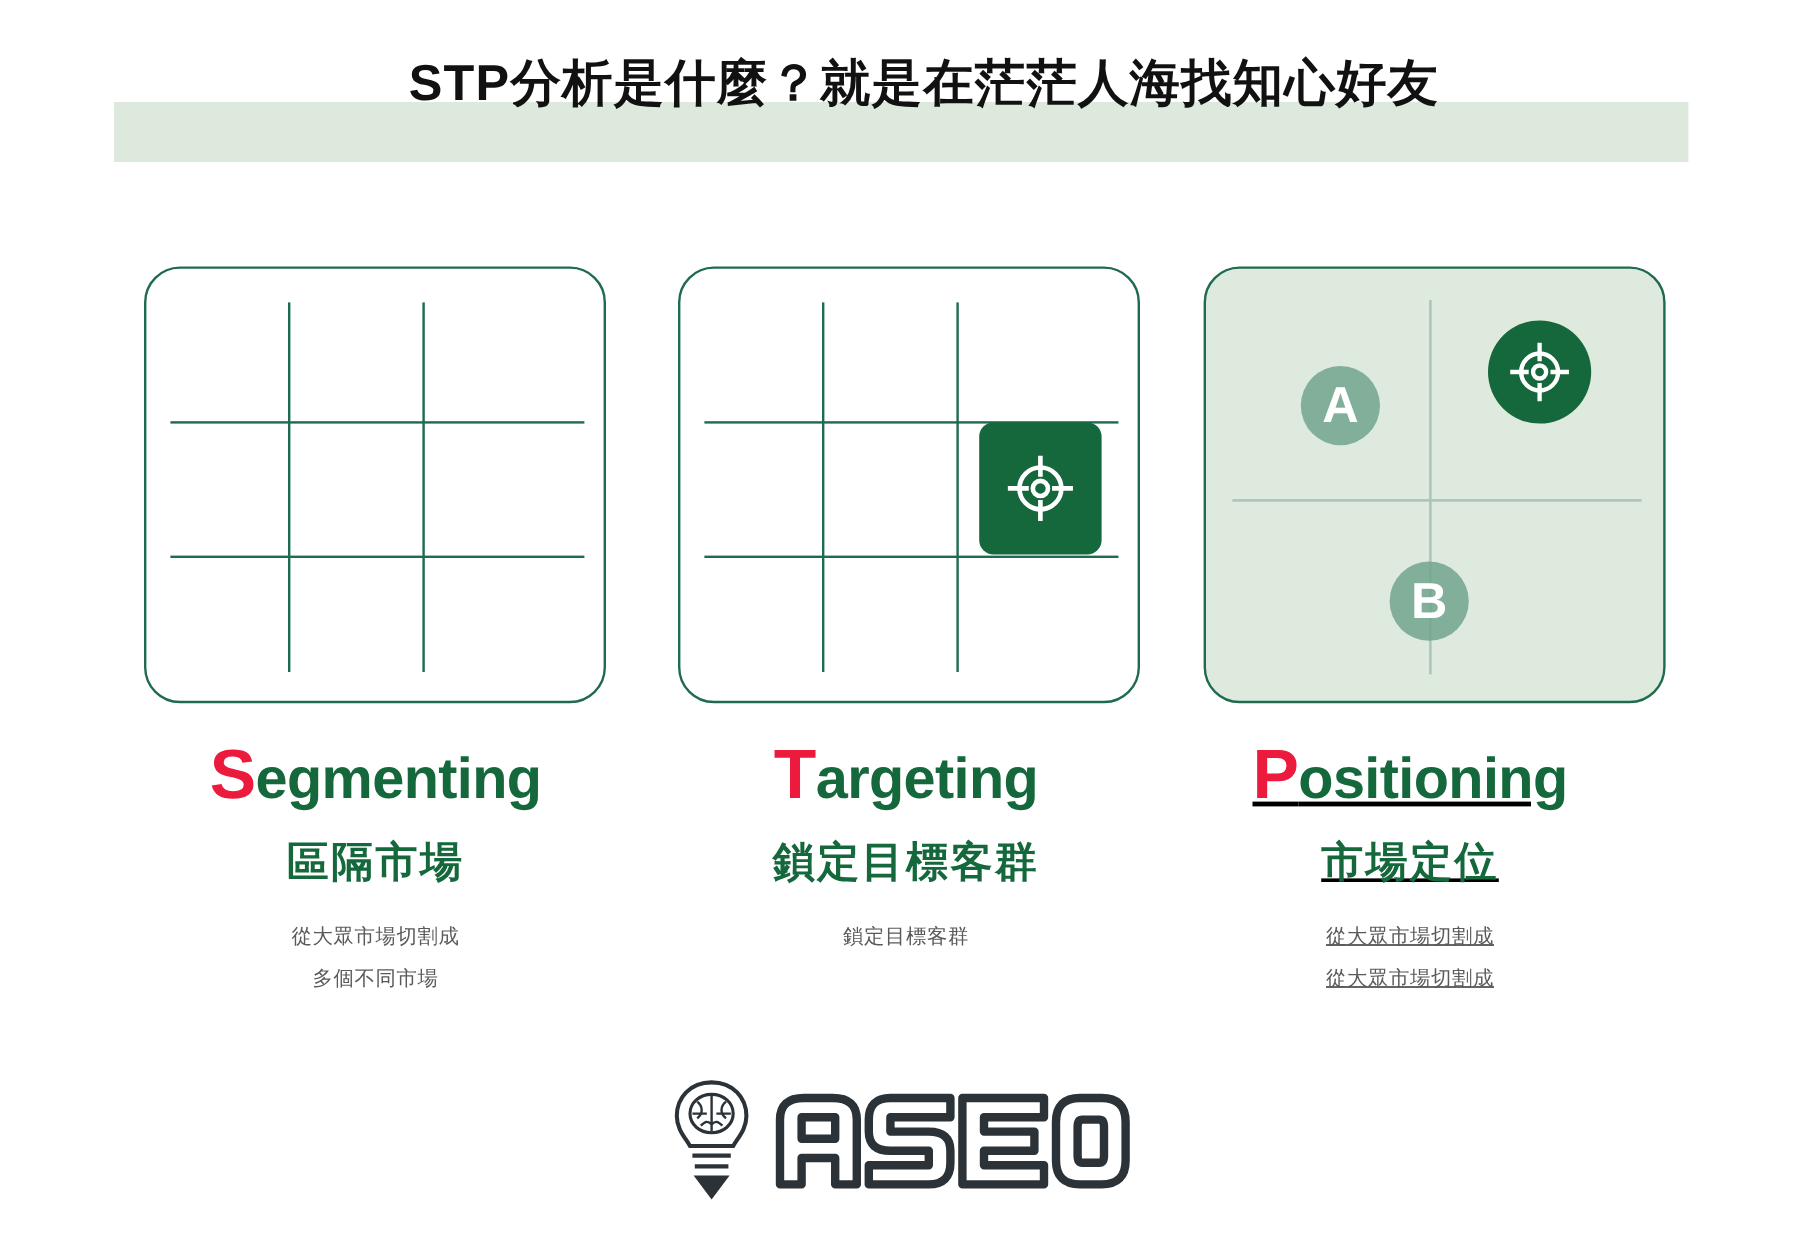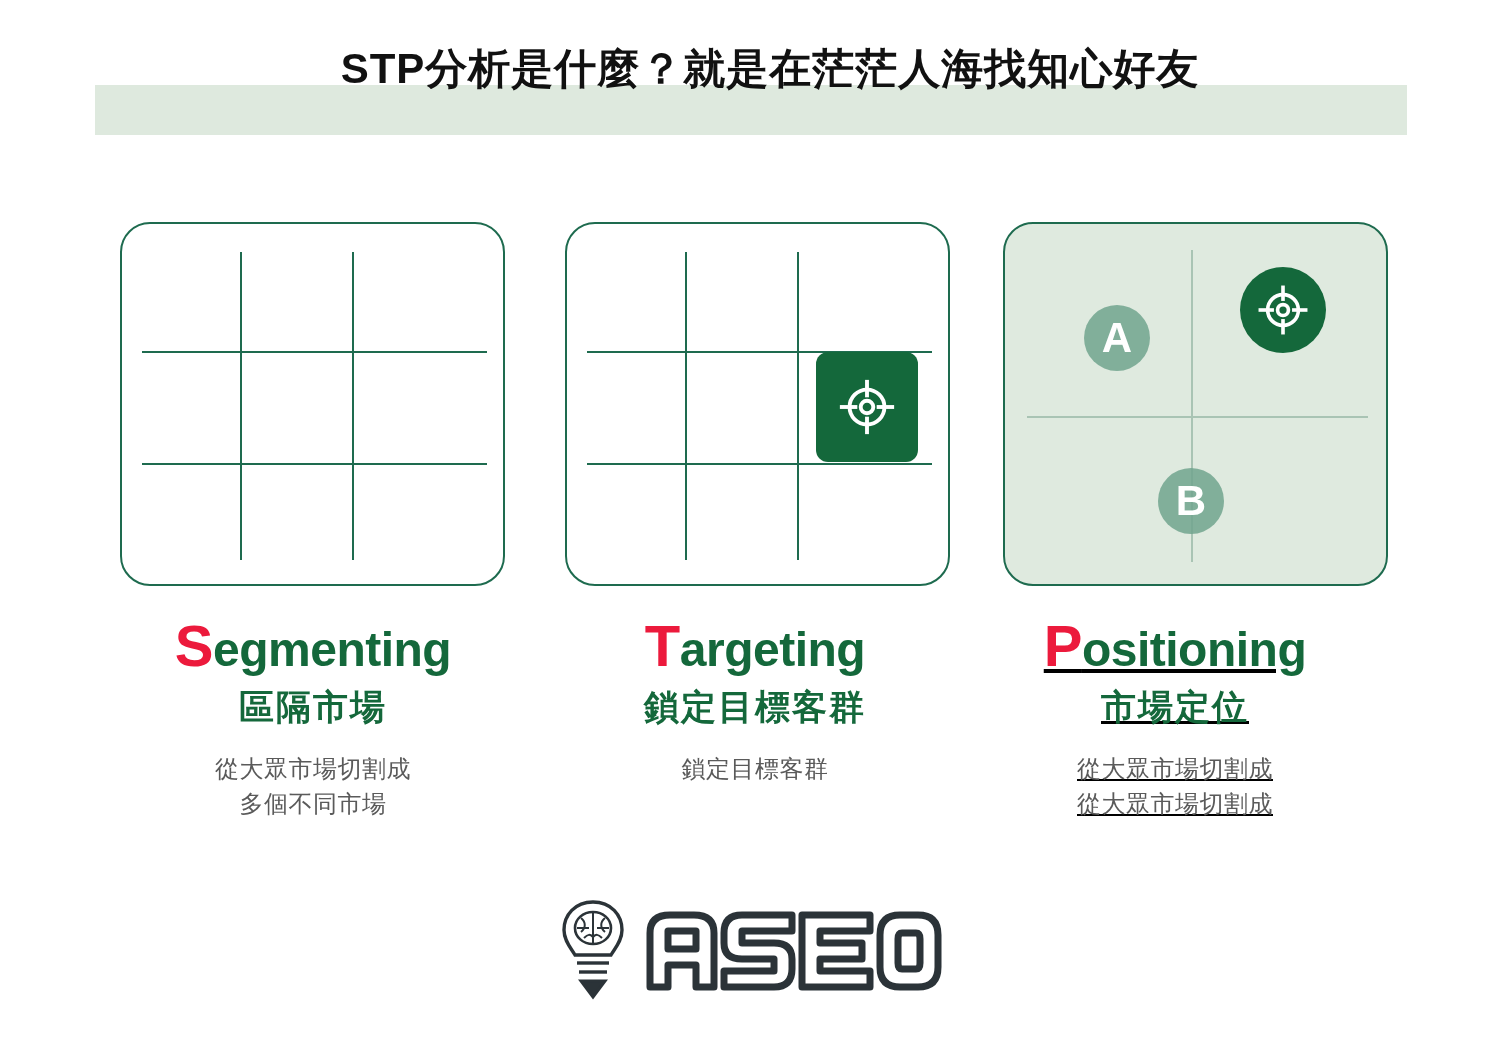--- a/index.html
+++ b/index.html
@@ -115,26 +115,26 @@
     white-space: nowrap;
     letter-spacing: -0.5px;
   }
   .en-title .initial { color: #ec1a3c; font-size: 58px; }
   .zh-title {
     font-size: 35px;
     font-weight: 700;
     color: #14683b;
     line-height: 52px;
     letter-spacing: 2px;
-    margin-top: 0;
+    margin-top: 12px;
     white-space: nowrap;
   }
   .desc {
     margin-top: 18px;
-    font-size: 24px;
+    font-size: 17px;
     color: #5a5a5a;
     line-height: 35px;
     letter-spacing: 0.5px;
     white-space: nowrap;
   }
 
   
   .logo {
     position: absolute;
     left: 0; top: 895px;

